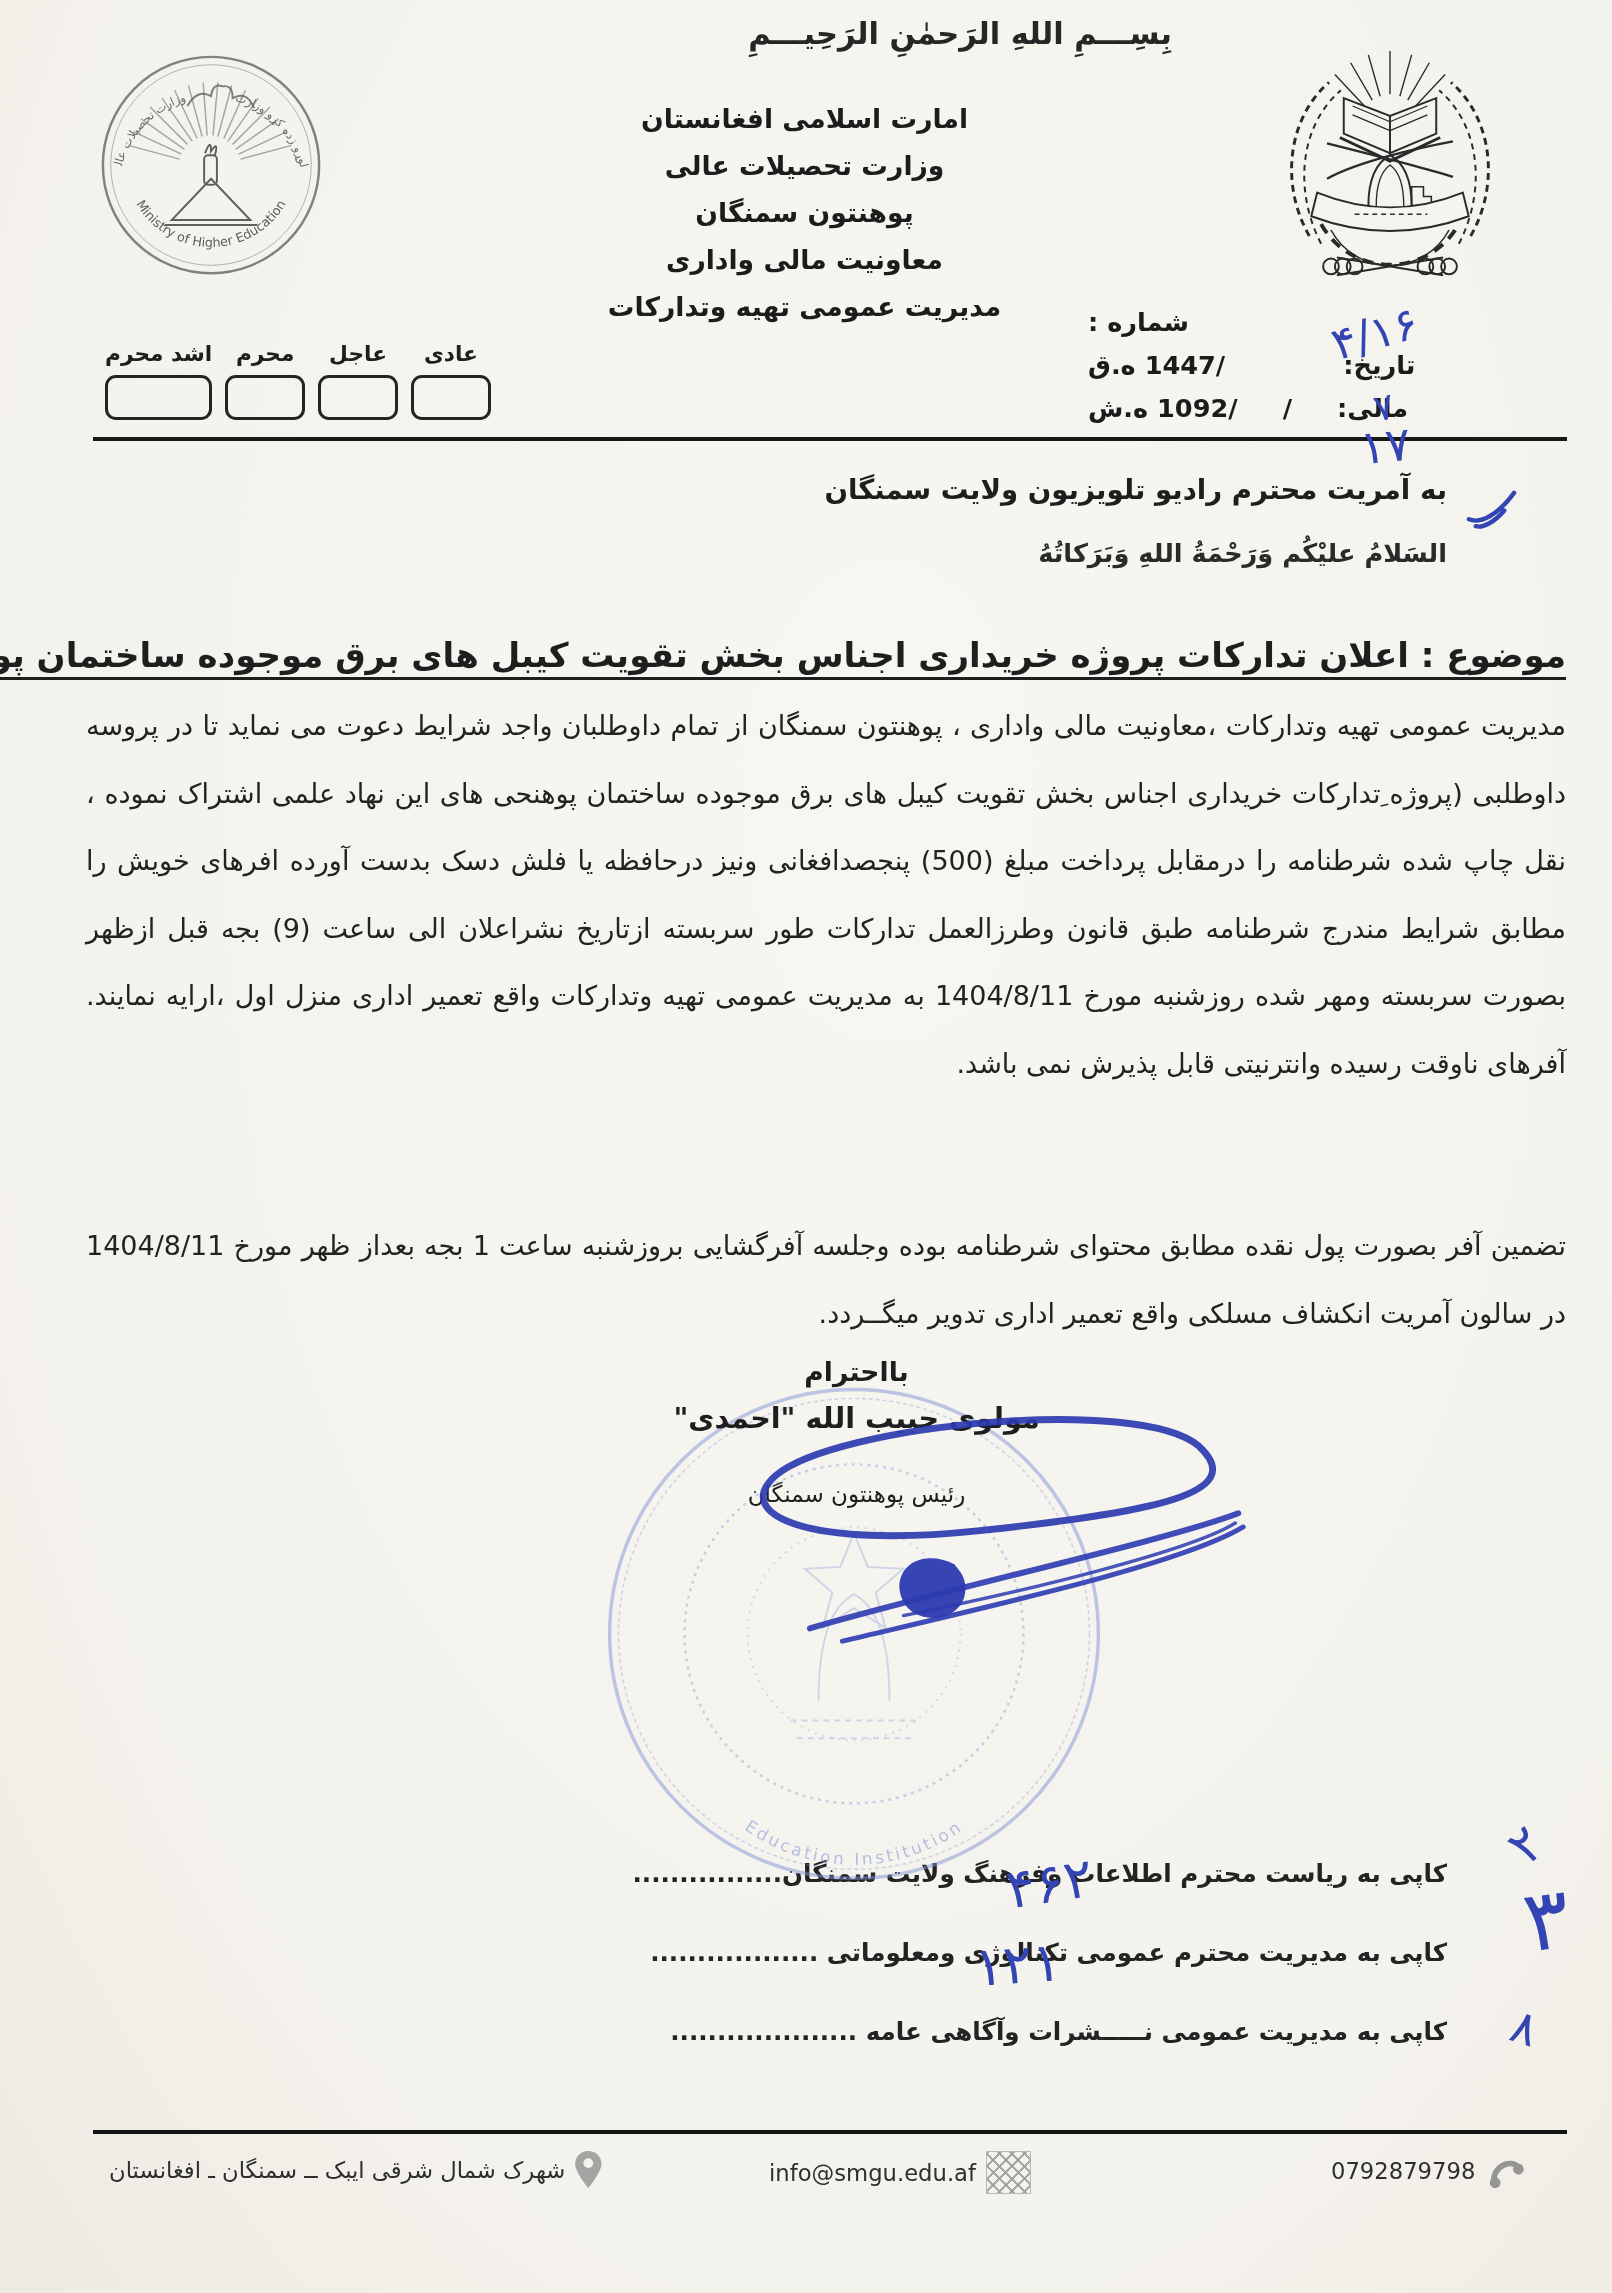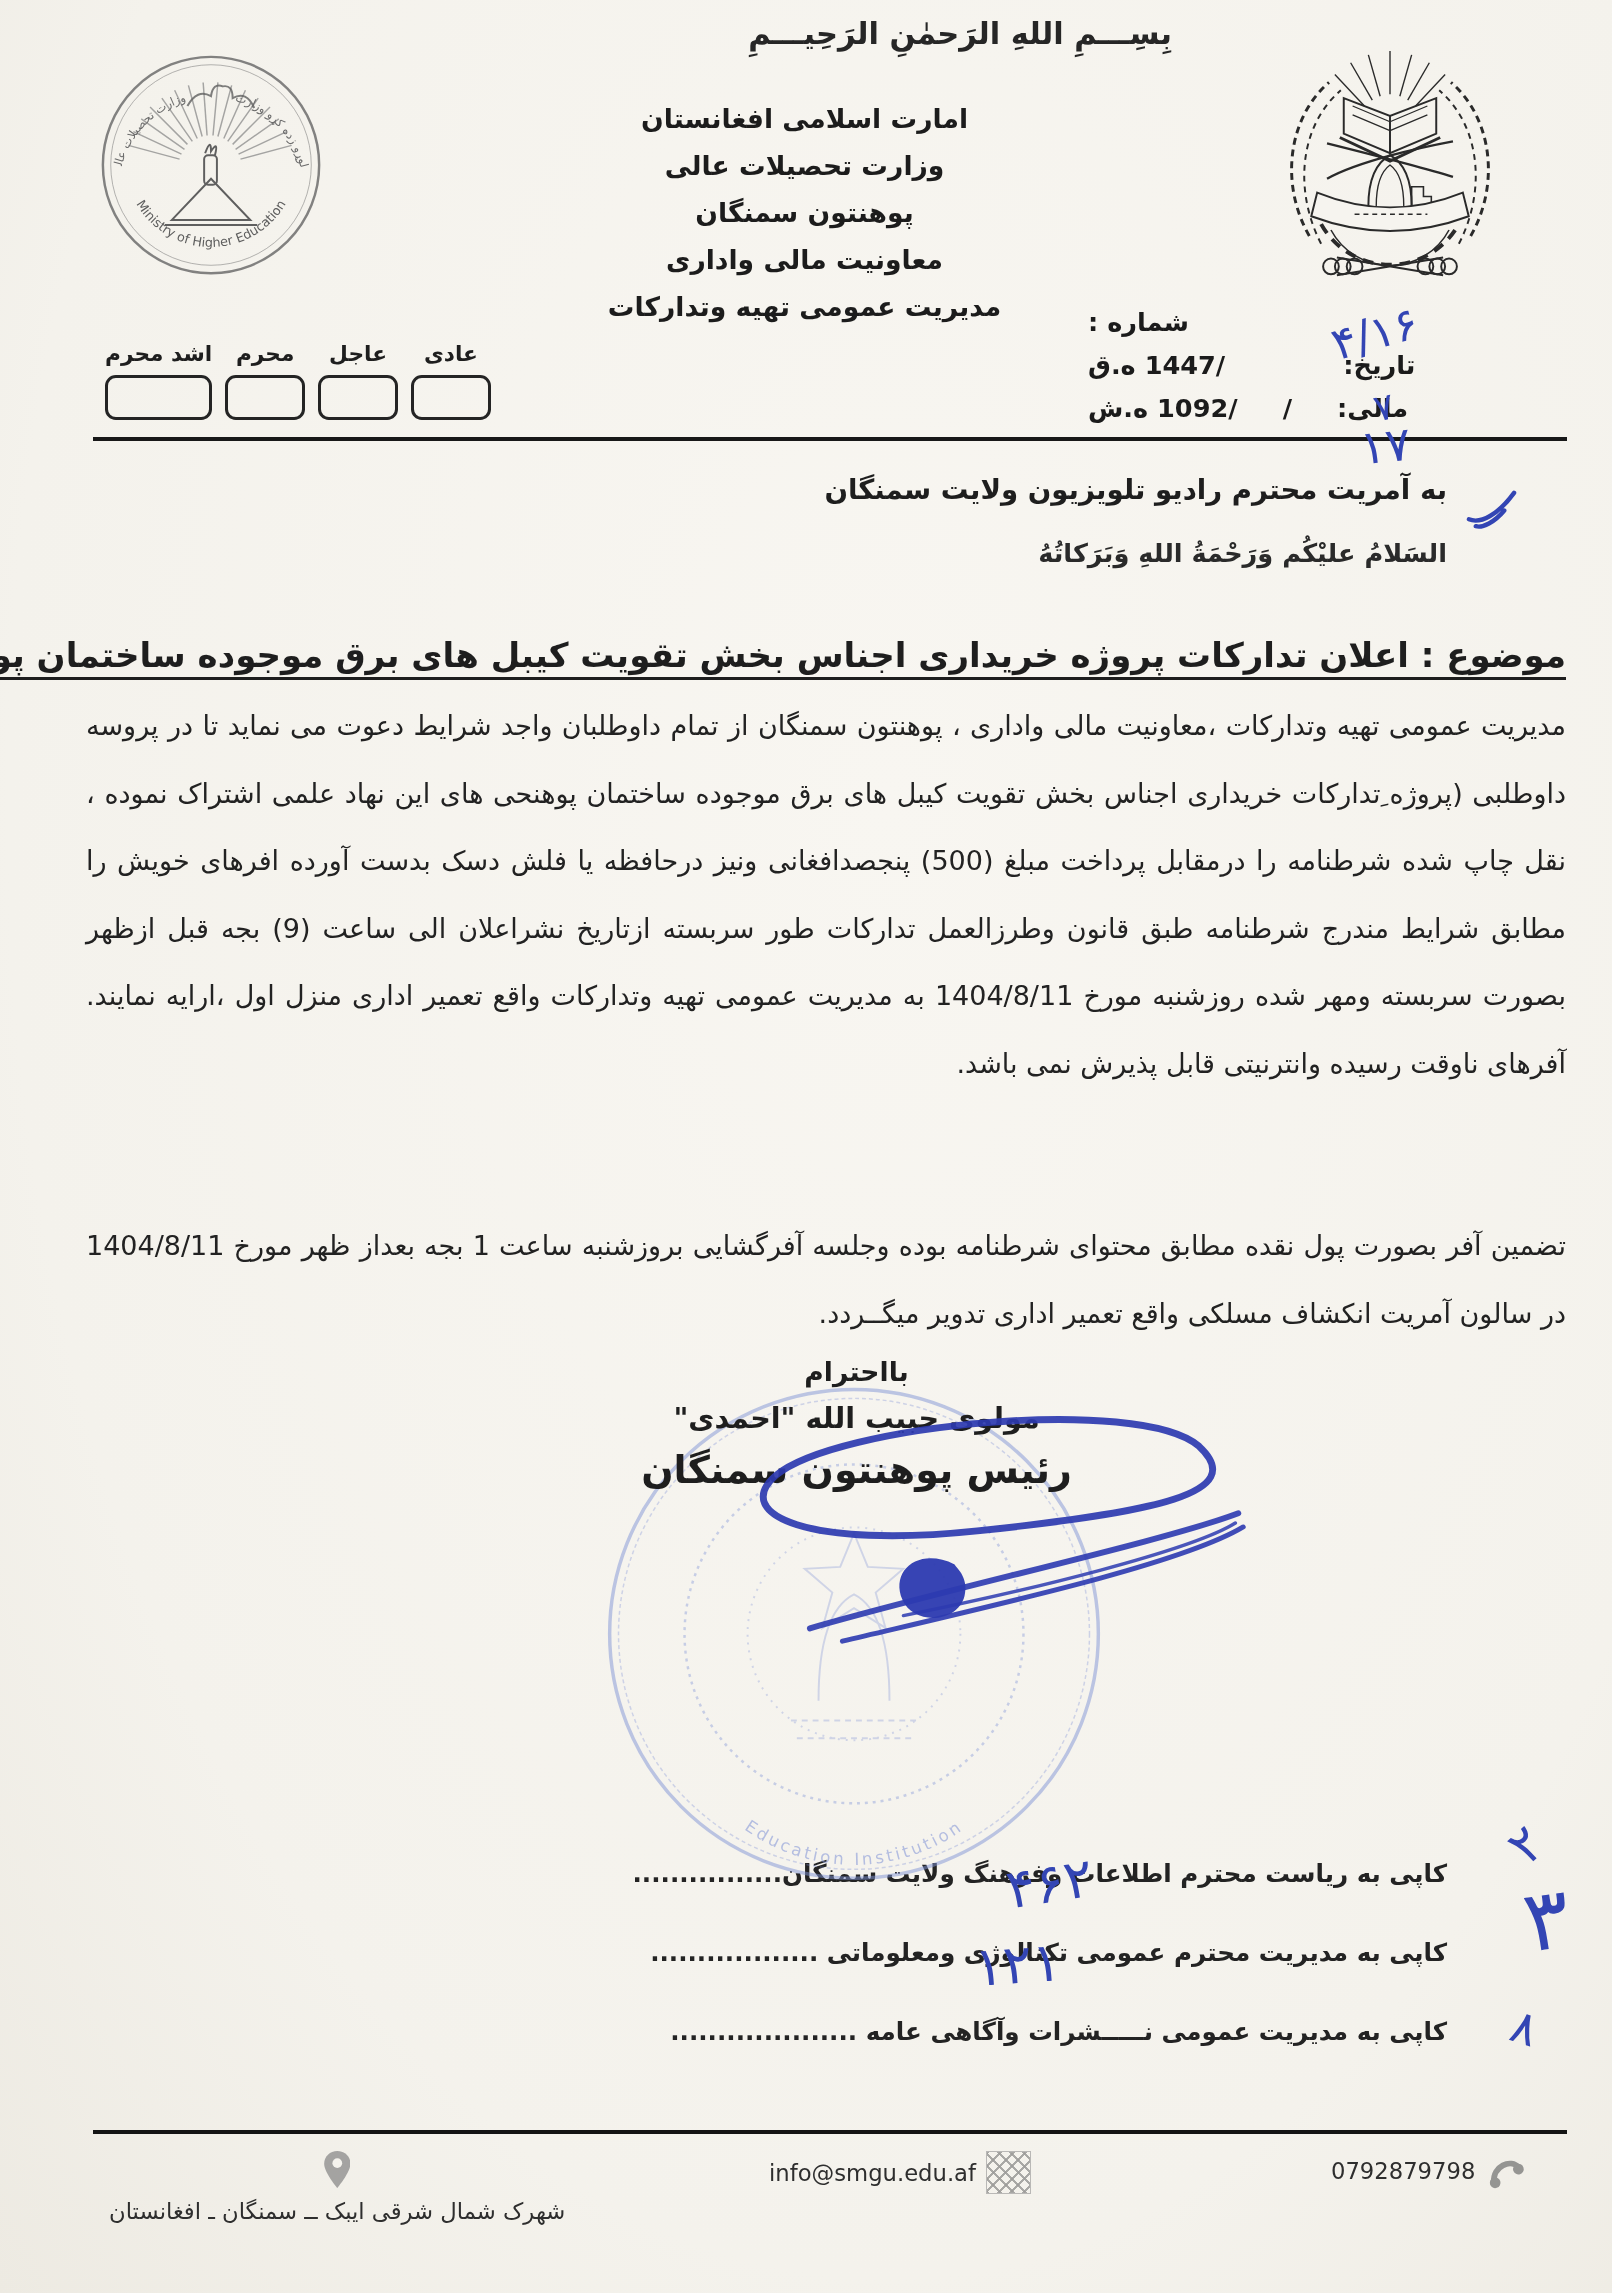--- a/index.html
+++ b/index.html
@@ -61,42 +61,42 @@
     right:46px;left:87px;
     font-size:27px;line-height:2.5;
     text-align:justify;color:#222;
   }
   .p1{top:692px;}
   .p2{top:1212px;}
   
   .sig-block{top:1352px;left:552px;width:611px;text-align:center;z-index:2;}
   .sig-block .s1{font-size:26.6px;font-weight:bold;line-height:39px;}
   .sig-block .s2{font-size:28.6px;font-weight:bold;line-height:55px;}
-  .sig-block .s3{font-size:38px;font-weight:bold;line-height:49px;}
+  .sig-block .s3{font-size:23px;font-weight:normal;line-height:49px;margin-top:24px;}
   .stamp{top:1346px;left:587px;z-index:1;}
   .sig-ink{top:1377px;left:609px;z-index:3;}
   
   .cc-line{right:165px;font-size:24.6px;font-weight:bold;color:#232323;white-space:nowrap;margin-top:31px;}
   .cc1{top:1828px;} .cc2{top:1907px;} .cc3{top:1986px;}
   
   .hw{color:#3345b4;font-weight:normal;z-index:4;white-space:nowrap;}
   .hw-date{top:307px;left:1332px;font-size:45px;transform:rotate(-16deg);}
   .hw-month{top:386px;left:1375px;font-size:37px;transform:rotate(-12deg);}
   .hw-day{top:418px;left:1361px;font-size:47px;transform:rotate(-6deg);}
   .hw-462{top:1852px;left:1007px;font-size:54px;transform:rotate(-9deg);}
   .hw-121{top:1933px;left:975px;font-size:54px;transform:rotate(-4deg);}
   .hw-m1{top:1815px;left:1513px;font-size:51px;transform:rotate(-42deg);}
   .hw-m2{top:1870px;left:1525px;font-size:85px;transform:rotate(-8deg);}
   .hw-m3{top:2000px;left:1513px;font-size:47px;transform:rotate(18deg);}
   
   .footer-rule{left:94px;top:2130px;width:1474px;height:3.9px;background:#141414;}
   .footer-item{top:2151px;font-size:22.7px;color:#2e2e2e;display:flex;align-items:center;gap:9.9px;}
   .f-phone{left:1332px;direction:ltr;}
   .f-email{left:770px;direction:ltr;}
-  .f-addr{left:110px;direction:rtl;flex-direction:column;}
+  .f-addr{left:110px;direction:rtl;}
   .hatch-box{
     width:43px;height:41px;opacity:.65;border:1px solid #9a9a9a;
     background:
       repeating-linear-gradient(45deg, rgba(110,110,110,.85) 0 2px, transparent 2px 8.9px),
       repeating-linear-gradient(135deg, rgba(110,110,110,.85) 0 2px, transparent 2px 8.9px);
   }
   svg{display:block;}
 </style>
 </head>
 <body>

